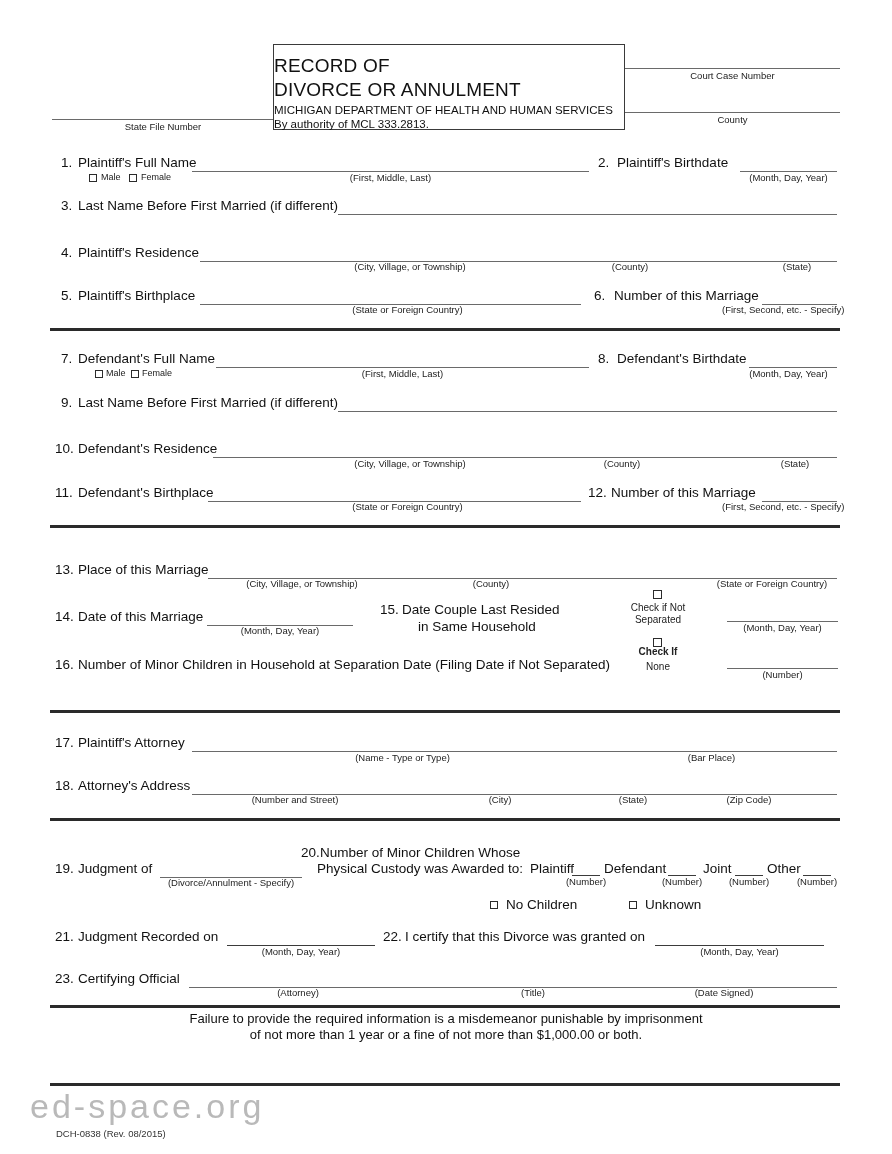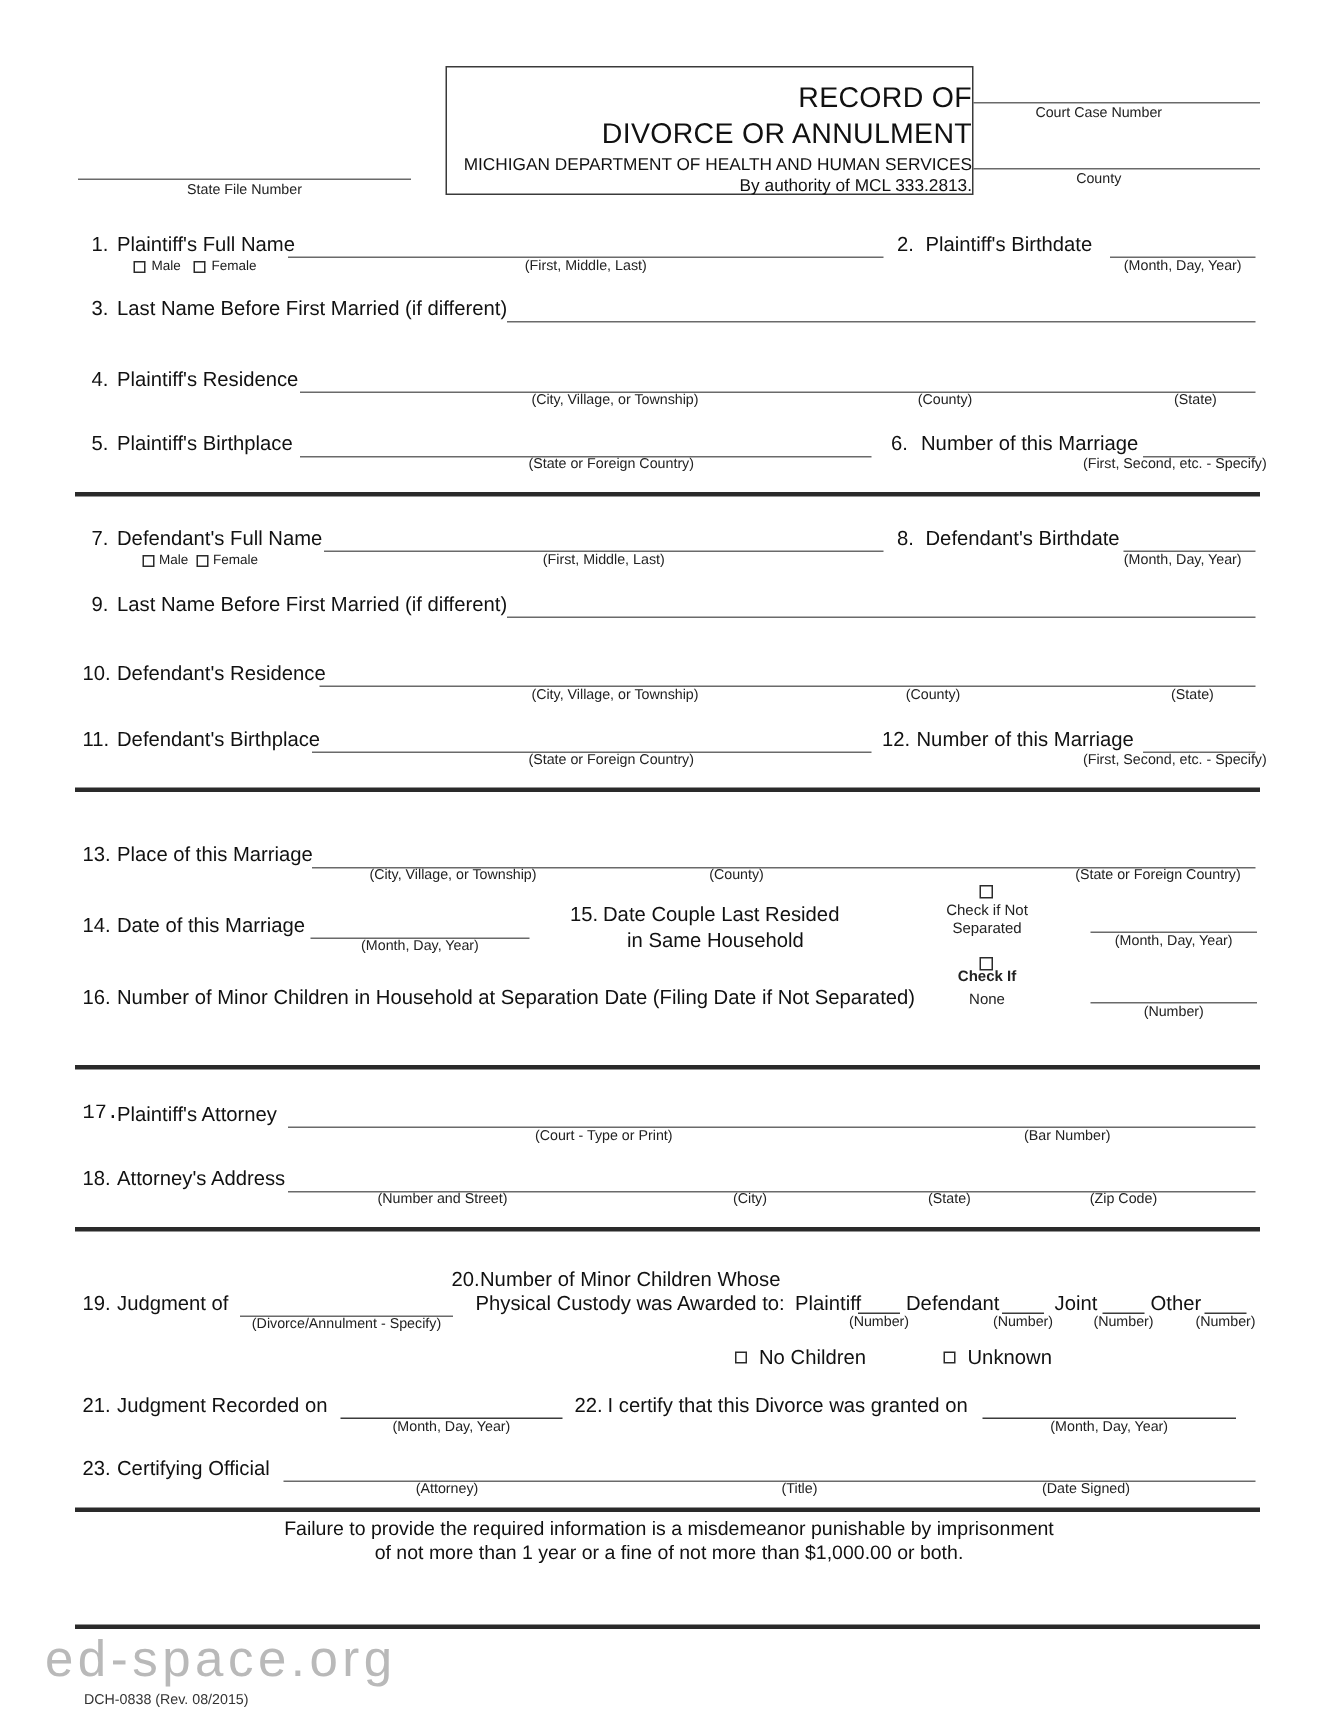--- a/index.html
+++ b/index.html
@@ -18,24 +18,23 @@
     background: #ffffff;
     overflow: hidden;
   }
   .abs { position: absolute; }
 
   
   .title-box {
     left: 273px; top: 44px; width: 352px; height: 86px;
     border: 1px solid #3a3a3a;
     box-sizing: border-box;
-    text-align: right;
+    text-align: left;
     background: #fff;
     z-index: 3;
-    margin-left: 24px;
   }
   .title-line1 {
     font-size: 19px; letter-spacing: .2px; margin-top: 10px; color:#111;
   }
   .title-line2 {
     font-size: 19px; letter-spacing: .2px; margin-top: 2px; color:#111;
   }
   .title-line3 {
     font-size: 11.5px; margin-top: 3px; color:#111; white-space: nowrap;
   }
@@ -206,25 +205,25 @@
   <div class="abs num" style="left:55px; top:657px;">16.</div>
   <div class="abs lbl" style="left:78px; top:657px;">Number of Minor Children in Household at Separation Date (Filing Date if Not Separated)</div>
   <div class="abs chk chk-lg" style="left:653px; top:638px;"></div>
   <div class="abs cap cap-lg" style="left:608px; top:646px; width:100px;font-weight:bold;">Check If</div>
   <div class="abs cap cap-lg" style="left:608px; top:661px; width:100px;">None</div>
   <div class="abs rule" style="left:727px; top:668px; width:111px;"></div>
   <div class="abs cap" style="left:727px; top:669px; width:111px;">(Number)</div>
 
   <div class="abs rule-thick" style="left:50px; top:710px; width:790px;"></div>
 
-  <div class="abs num" style="left:55px; top:735px;font-family:Liberation Mono, monospace;">17.</div>
+  <div class="abs num" style="left:55px; top:735px;">17.</div>
   <div class="abs lbl" style="left:78px; top:735px;">Plaintiff's Attorney</div>
   <div class="abs rule" style="left:192px; top:751px; width:645px;"></div>
-  <div class="abs cap" style="left:330px; top:752px; width:145px;">(Court - Type or Print)</div>
-  <div class="abs cap" style="left:664px; top:752px; width:95px;">(Bar Number)</div>
+  <div class="abs cap" style="left:330px; top:752px; width:145px;">(Name - Type or Type)</div>
+  <div class="abs cap" style="left:664px; top:752px; width:95px;">(Bar Place)</div>
 
   <div class="abs num" style="left:55px; top:778px;">18.</div>
   <div class="abs lbl" style="left:78px; top:778px;">Attorney's Address</div>
   <div class="abs rule" style="left:192px; top:794px; width:645px;"></div>
   <div class="abs cap" style="left:230px; top:794px; width:130px;">(Number and Street)</div>
   <div class="abs cap" style="left:460px; top:794px; width:80px;">(City)</div>
   <div class="abs cap" style="left:593px; top:794px; width:80px;">(State)</div>
   <div class="abs cap" style="left:705px; top:794px; width:88px;">(Zip Code)</div>
 
   <div class="abs rule-thick" style="left:50px; top:818px; width:790px;"></div>

